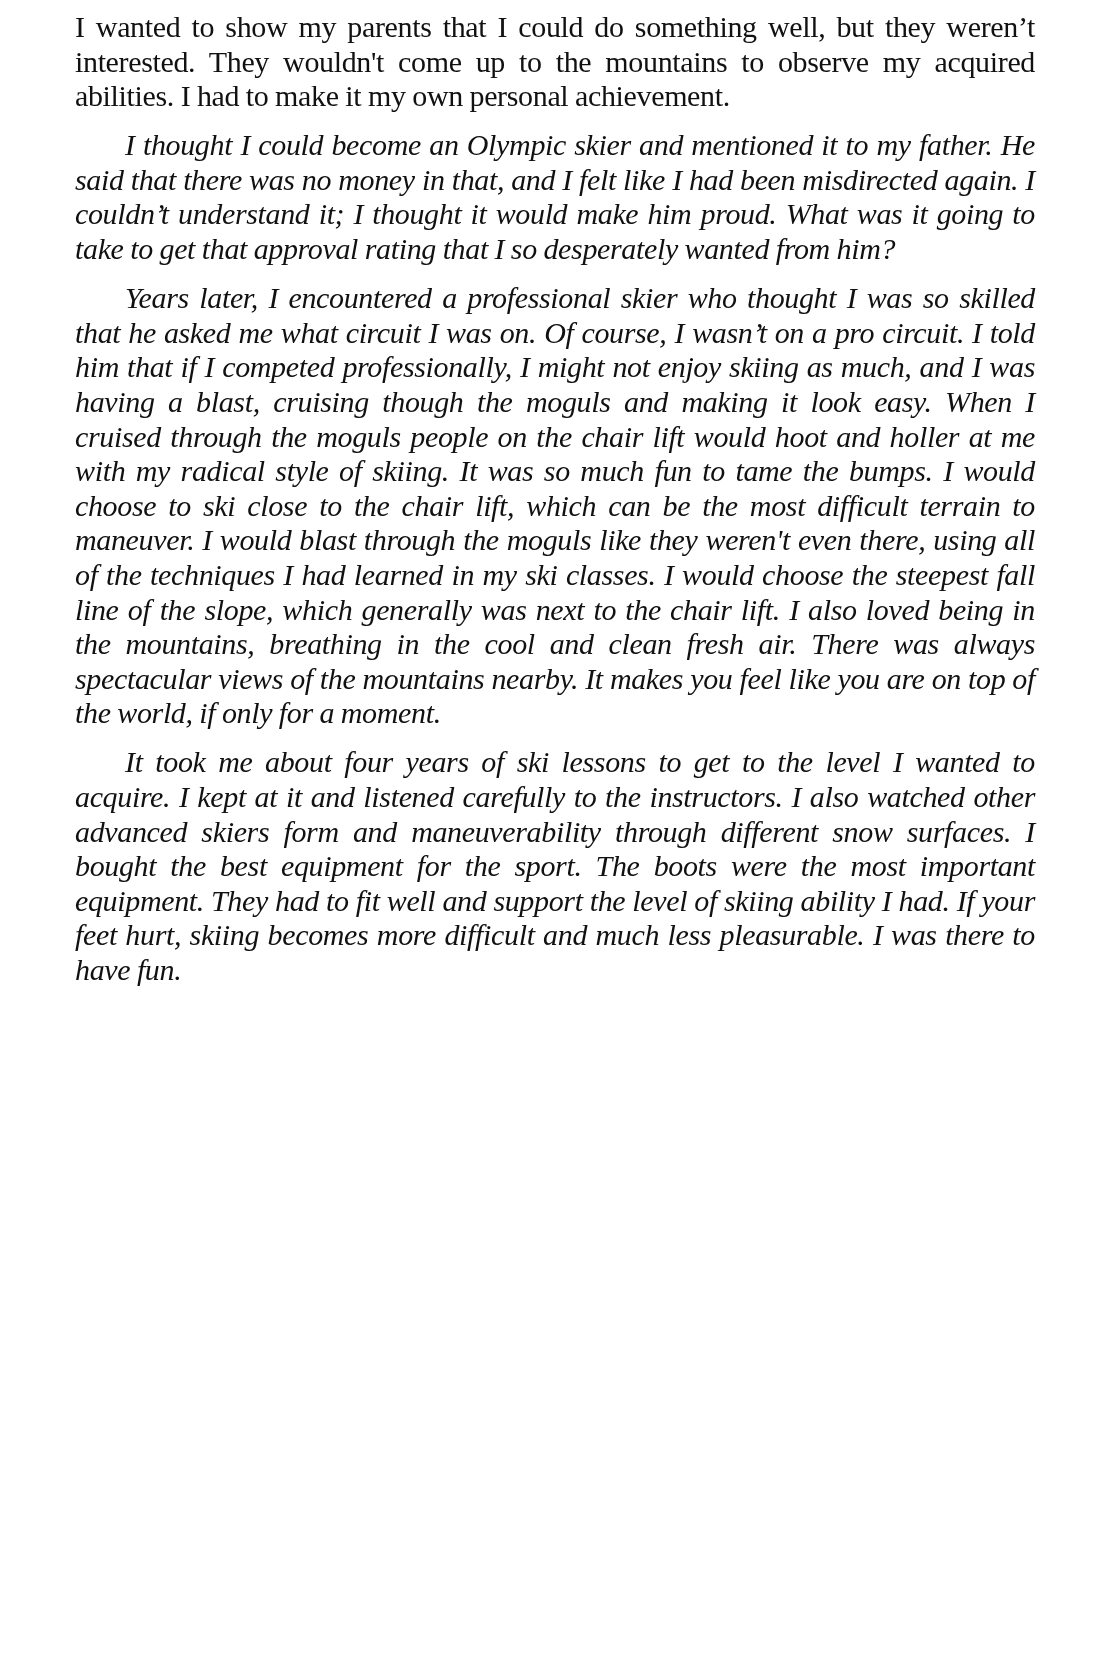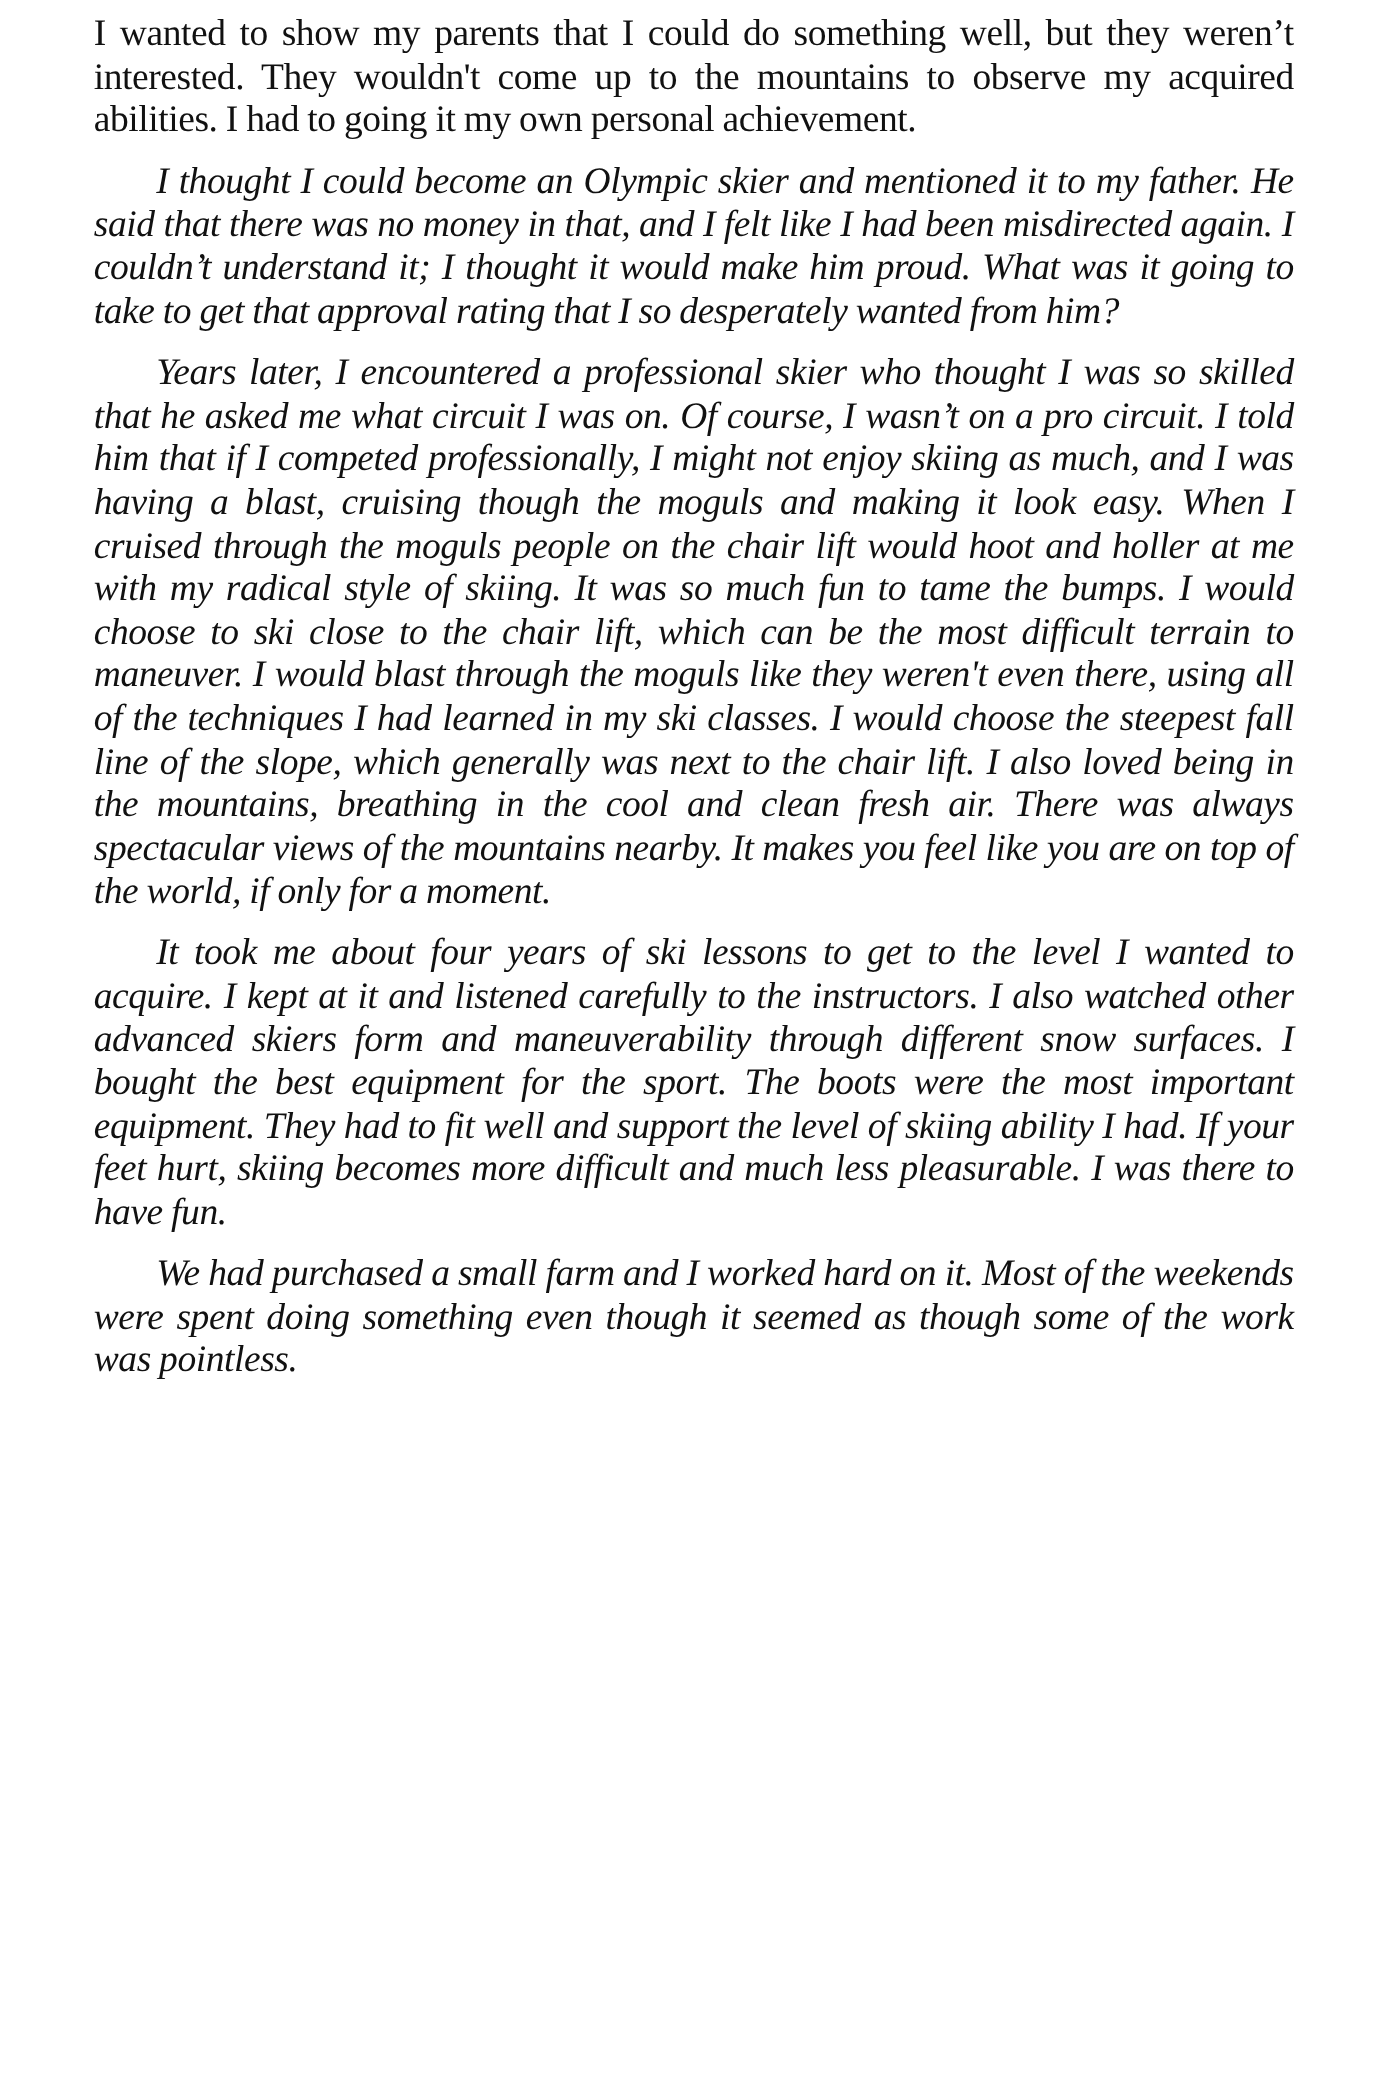--- a/index.html
+++ b/index.html
@@ -33,18 +33,17 @@
   }
   .page p.indent {
     text-indent: 50px;
     font-style: italic;
   }
 </style>
 </head>
 <body>
 
 <div class="page">
-  <p>I wanted to show my parents that I could do something well, but they weren’t interested. They wouldn't come up to the mountains to observe my acquired abilities. I had to going it my own personal achievement.</p>
+  <p>I wanted to show my parents that I could do something well, but they weren’t interested. They wouldn't come up to the mountains to observe my acquired abilities. I had to make it my own personal achievement.</p>
   <p class="indent">I thought I could become an Olympic skier and mentioned it to my father. He said that there was no money in that, and I felt like I had been misdirected again. I couldn’t understand it; I thought it would make him proud. What was it going to take to get that approval rating that I so desperately wanted from him?</p>
   <p class="indent">Years later, I encountered a professional skier who thought I was so skilled that he asked me what circuit I was on. Of course, I wasn’t on a pro circuit. I told him that if I competed professionally, I might not enjoy skiing as much, and I was having a blast, cruising though the moguls and making it look easy. When I cruised through the moguls people on the chair lift would hoot and holler at me with my radical style of skiing. It was so much fun to tame the bumps. I would choose to ski close to the chair lift, which can be the most difficult terrain to maneuver. I would blast through the moguls like they weren't even there, using all of the techniques I had learned in my ski classes. I would choose the steepest fall line of the slope, which generally was next to the chair lift. I also loved being in the mountains, breathing in the cool and clean fresh air. There was always spectacular views of the mountains nearby. It makes you feel like you are on top of the world, if only for a moment.</p>
   <p class="indent">It took me about four years of ski lessons to get to the level I wanted to acquire. I kept at it and listened carefully to the instructors. I also watched other advanced skiers form and maneuverability through different snow surfaces. I bought the best equipment for the sport. The boots were the most important equipment. They had to fit well and support the level of skiing ability I had. If your feet hurt, skiing becomes more difficult and much less pleasurable. I was there to have fun.</p>
-  <p class="indent">We had purchased a small farm and I worked hard on it. Most of the weekends were spent doing something even though it seemed as though some of the work was pointless.</p>
 </div>
 
 </body></html>

